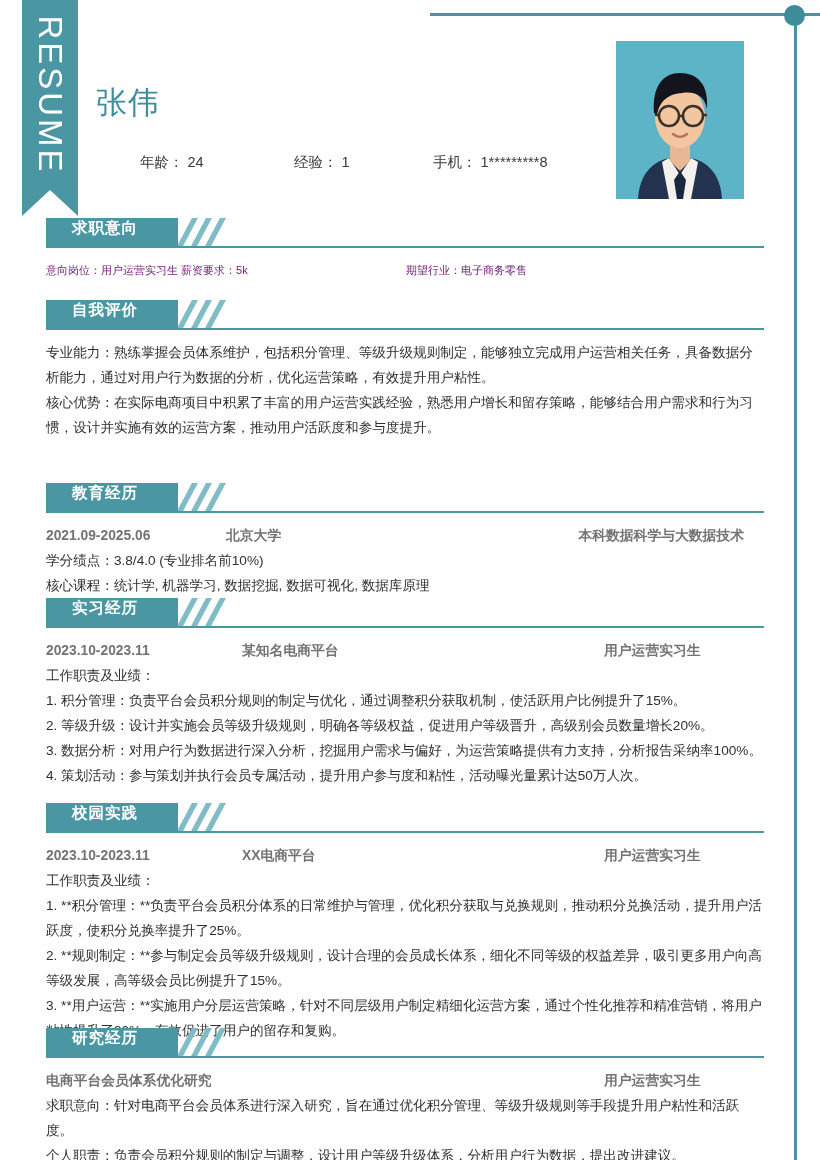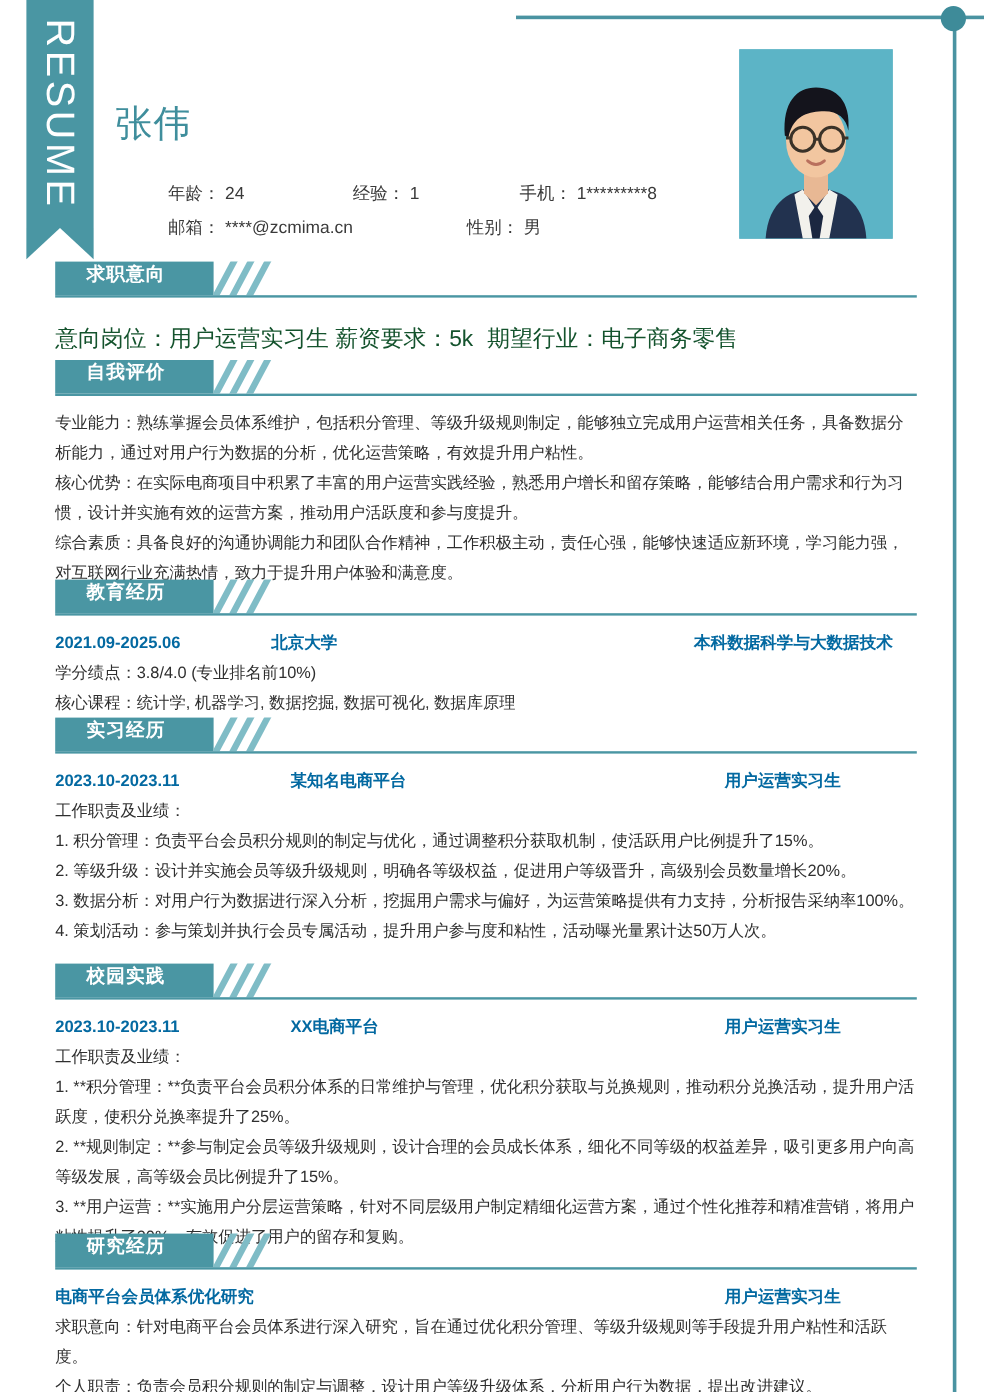--- a/index.html
+++ b/index.html
@@ -104,33 +104,33 @@
 
   
   .body{
     padding-top:12px;
     font-size:13.6px;line-height:25px;color:#2f2f2f;
   }
   .body p{margin:0;}
 
   .entry-row{
     display:flex;align-items:baseline;
-    font-weight:bold;font-size:13.8px;color:#0369a1;
+    font-weight:bold;font-size:13.8px;color:#737373;
     padding-top:12px;
   }
   .entry-row .c-date{width:180px;}
   .entry-row .c-org{width:230px;}
   .entry-row .c-deg{width:150px;text-align:right;}
   .entry-row .c-major{flex:1;}
   .entry-row.ir .c-date{width:196px;}
   .entry-row.ir .c-org{flex:1;}
   .entry-row.ir .c-role{width:160px;text-align:left;}
 
   .intent-row{
-    display:flex;font-size:19px;color:#14532d;padding-top:24px;
+    display:flex;font-size:11px;color:#701a75;padding-top:12px;
   }
   .intent-row .left{width:360px;}
   .intent-row .right{flex:1;}
 </style>
 </head>
 <body>
 
 <div class="deco-hline"></div>
 <div class="deco-vline"></div>
 <div class="deco-dot"></div>
@@ -149,30 +149,20 @@
     </div>
     <div class="cell" style="width:95px">
       <span class="k">经验：</span>
       <span class="v">1</span>
     </div>
     <div class="cell">
       <span class="k">手机：</span>
       <span class="v">1*********8</span>
     </div>
   </div>
-  <div class="row">
-    <div class="cell" style="width:205px">
-      <span class="k">邮箱：</span>
-      <span class="v">****@zcmima.cn</span>
-    </div>
-    <div class="cell">
-      <span class="k">性别：</span>
-      <span class="v">男</span>
-    </div>
-  </div>
 </div>
 
 <div class="photo">
   <svg width="128" height="158" viewBox="0 0 128 158">
     <rect x="0" y="0" width="128" height="158" fill="#5cb4c6"></rect>
 
     <path d="M22 158 C24 126 44 116 64 116 C84 116 104 126 106 158 Z" fill="#22324f"></path>
 
     <path d="M53 117 L64 134 L75 117 L82 121 L75 158 L53 158 L46 121 Z" fill="#f2f1ec"></path>
 
@@ -221,21 +211,20 @@
     <div class="sec-stripes" style="left:132px">
       <i class="s1"></i>
         <i class="s2"></i>
         <i class="s3"></i>
     </div>
     <div class="sec-rule"></div>
   </div>
   <div class="body">
     <p>专业能力：熟练掌握会员体系维护，包括积分管理、等级升级规则制定，能够独立完成用户运营相关任务，具备数据分析能力，通过对用户行为数据的分析，优化运营策略，有效提升用户粘性。</p>
     <p>核心优势：在实际电商项目中积累了丰富的用户运营实践经验，熟悉用户增长和留存策略，能够结合用户需求和行为习惯，设计并实施有效的运营方案，推动用户活跃度和参与度提升。</p>
-    <p>综合素质：具备良好的沟通协调能力和团队合作精神，工作积极主动，责任心强，能够快速适应新环境，学习能力强，对互联网行业充满热情，致力于提升用户体验和满意度。</p>
   </div>
 </div>
 
 <div class="section" style="top:483px">
   <div class="sec-head">
     <div class="sec-chip">
       <span>教育经历</span>
     </div>
     <div class="sec-stripes" style="left:132px">
       <i class="s1"></i>

